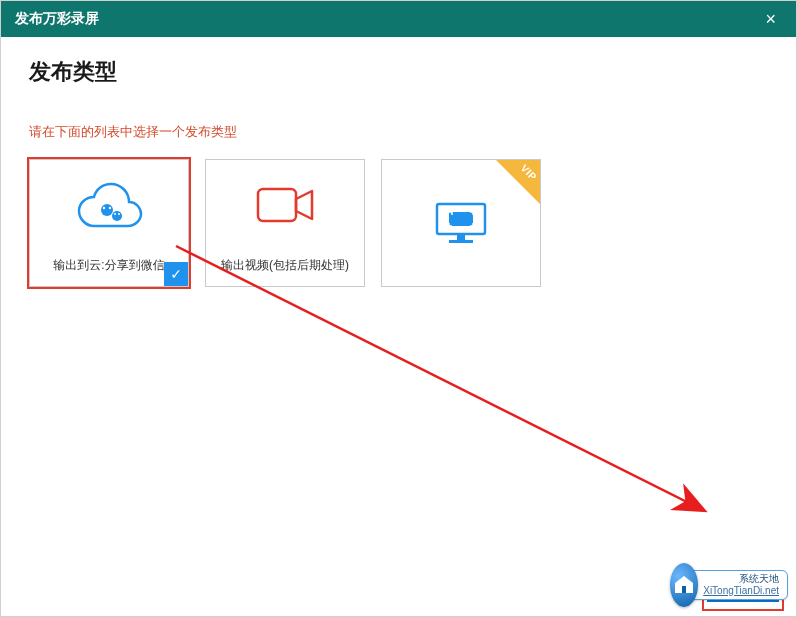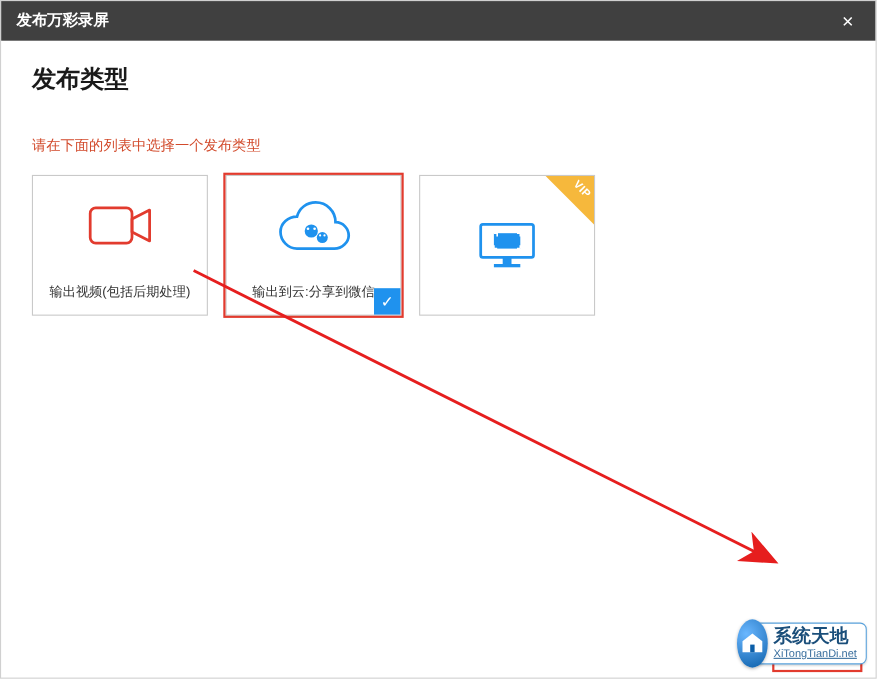--- a/index.html
+++ b/index.html
@@ -6,21 +6,21 @@
   body {
     font-family: "Microsoft YaHei", "PingFang SC", Arial, sans-serif;
     background: #fff;
     width: 797px;
     height: 617px;
     position: relative;
     overflow: hidden;
     border: 1px solid #d0d0d0;
   }
   .titlebar {
-    background: #404040;
+    background: #0f766e;
     color: #fff;
     height: 36px;
     display: flex;
     align-items: center;
     padding: 0 14px;
     font-size: 14px;
     font-weight: bold;
   }
   .titlebar .spacer { flex: 1; }
   .close-btn {
@@ -162,65 +162,65 @@
     background: #fff;
     border: 1px solid #5aa3dd;
     border-radius: 6px;
     margin-left: -14px;
     padding: 2px 8px 2px 18px;
     font-size: 12px;
     line-height: 1.2;
     color: #1a4e7a;
     box-shadow: 0 1px 2px rgba(0,0,0,0.15);
   }
-  .wm-text .line1 { font-weight: bold; font-size: 17px; }
+  .wm-text .line1 { font-weight: normal; font-size: 10px; text-align: right; }
   .wm-text .line2 { font-size: 10px; color: #3a6f9e; text-decoration: underline; }
 </style>
 </head>
 <body>
 
 <div class="titlebar">
   <span>发布万彩录屏</span>
   <span class="spacer"></span>
   <span class="close-btn">×</span>
 </div>
 
 <div class="content">
   <div class="section-title">发布类型</div>
   <div class="section-hint">请在下面的列表中选择一个发布类型</div>
 
   <div class="options-row">
-
-    <div class="option-card">
-      <div class="card-icon-area">
-        <svg width="62" height="44" viewBox="0 0 62 44">
-          <rect x="4" y="6" width="38" height="32" rx="5" fill="none" stroke="#e23b2e" stroke-width="2.5"></rect>
-          <path d="M42 16 L58 8 L58 36 L42 28 Z" fill="none" stroke="#e23b2e" stroke-width="2.5" stroke-linejoin="round"></path>
-        </svg>
-      </div>
-      <div class="card-label">输出视频(包括后期处理)</div>
-    </div>
 
     <div class="option-card selected">
       <div class="card-icon-area">
         <svg width="72" height="50" viewBox="0 0 72 50">
           <path d="M56 22c0-10-8-18-18-18-8 0-15 5-17 13-8 0-15 6-15 14 0 8 7 15 15 15h34c7 0 13-6 13-12 0-6-5-12-12-12z" fill="none" stroke="#1f92ee" stroke-width="2.5"></path>
           <circle cx="34" cy="30" r="6" fill="#1f92ee"></circle>
           <circle cx="44" cy="36" r="5" fill="#1f92ee"></circle>
           <circle cx="31" cy="28" r="1.2" fill="#fff"></circle>
           <circle cx="37" cy="28" r="1.2" fill="#fff"></circle>
           <circle cx="42" cy="34" r="1" fill="#fff"></circle>
           <circle cx="46" cy="34" r="1" fill="#fff"></circle>
         </svg>
       </div>
       <div class="card-label">输出到云:分享到微信</div>
       <div class="check-badge">✓</div>
     </div>
 
     <div class="option-card">
+      <div class="card-icon-area">
+        <svg width="62" height="44" viewBox="0 0 62 44">
+          <rect x="4" y="6" width="38" height="32" rx="5" fill="none" stroke="#e23b2e" stroke-width="2.5"></rect>
+          <path d="M42 16 L58 8 L58 36 L42 28 Z" fill="none" stroke="#e23b2e" stroke-width="2.5" stroke-linejoin="round"></path>
+        </svg>
+      </div>
+      <div class="card-label">输出视频(包括后期处理)</div>
+    </div>
+
+    <div class="option-card">
       <div class="vip-ribbon"></div>
       <div class="vip-text">VIP</div>
       <div class="card-icon-area">
         <svg width="60" height="50" viewBox="0 0 60 50">
           <rect x="6" y="6" width="48" height="30" rx="2" fill="none" stroke="#1f92ee" stroke-width="2.5"></rect>
           <rect x="18" y="14" width="24" height="14" fill="#1f92ee"></rect>
           <path d="M18 14 L21 14 L21 17 M39 14 L42 14 L42 17 M18 28 L18 25 M42 28 L42 25 M39 28 L42 28 M18 28 L21 28" stroke="#fff" stroke-width="1.5" fill="none"></path>
           <rect x="26" y="36" width="8" height="6" fill="#1f92ee"></rect>
           <rect x="18" y="42" width="24" height="3" fill="#1f92ee"></rect>
         </svg>

